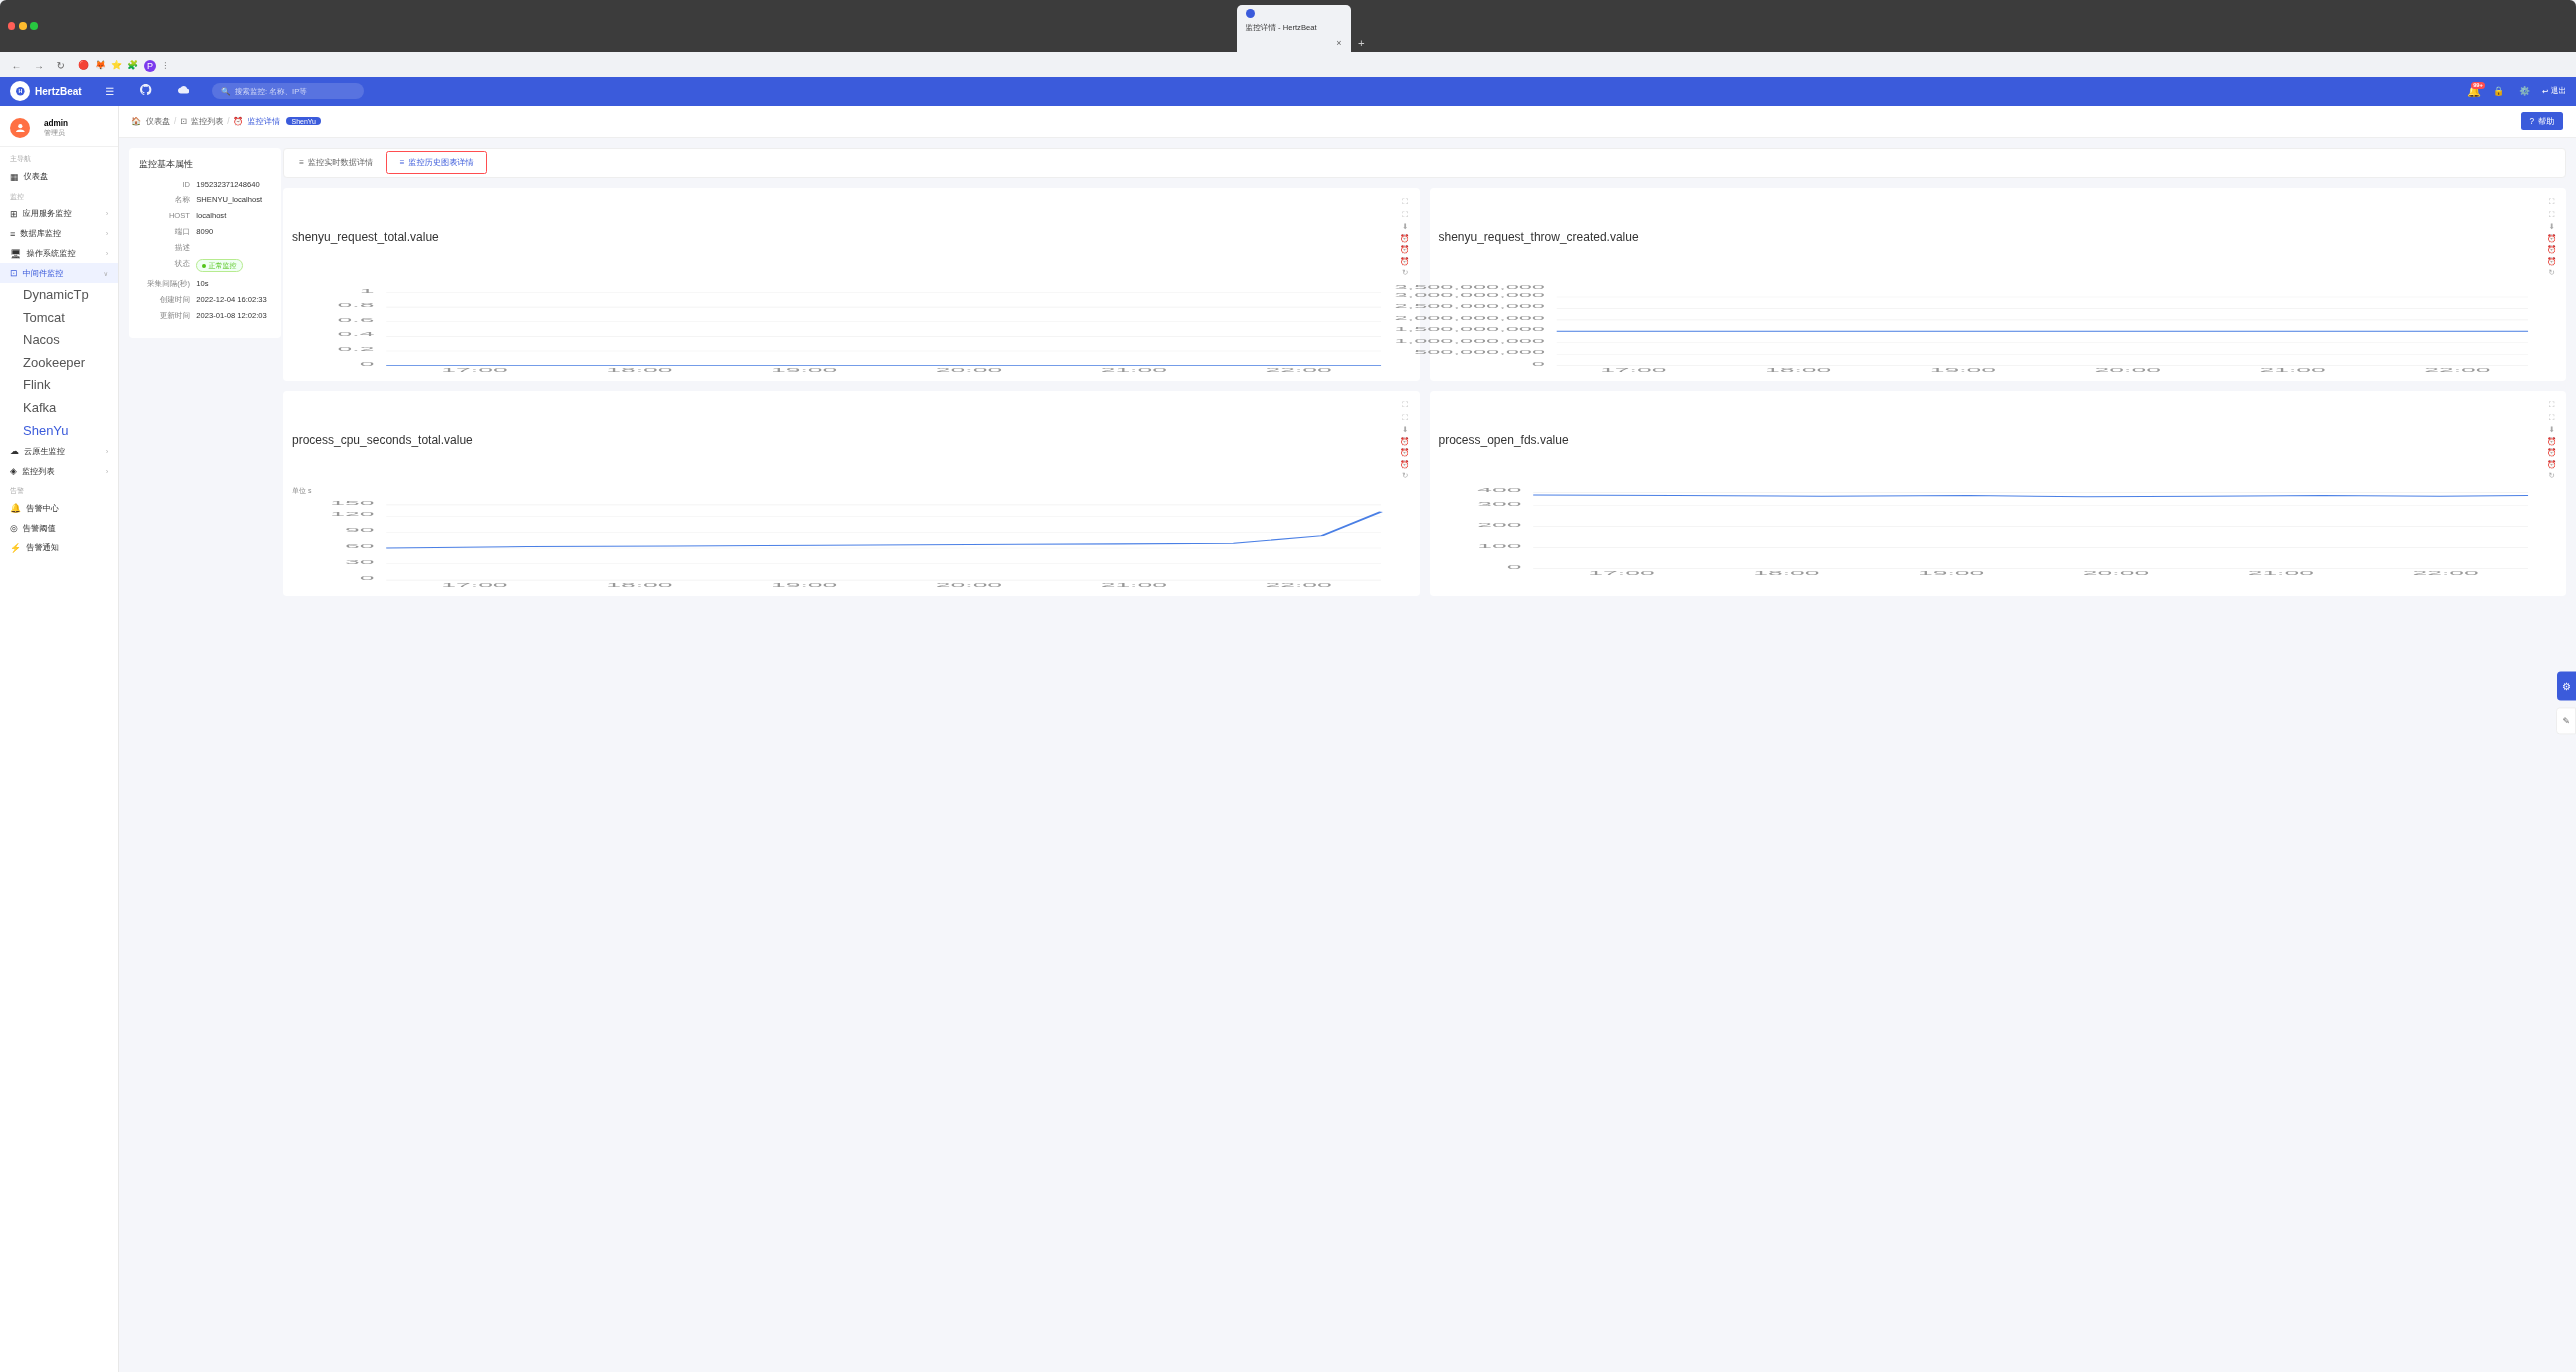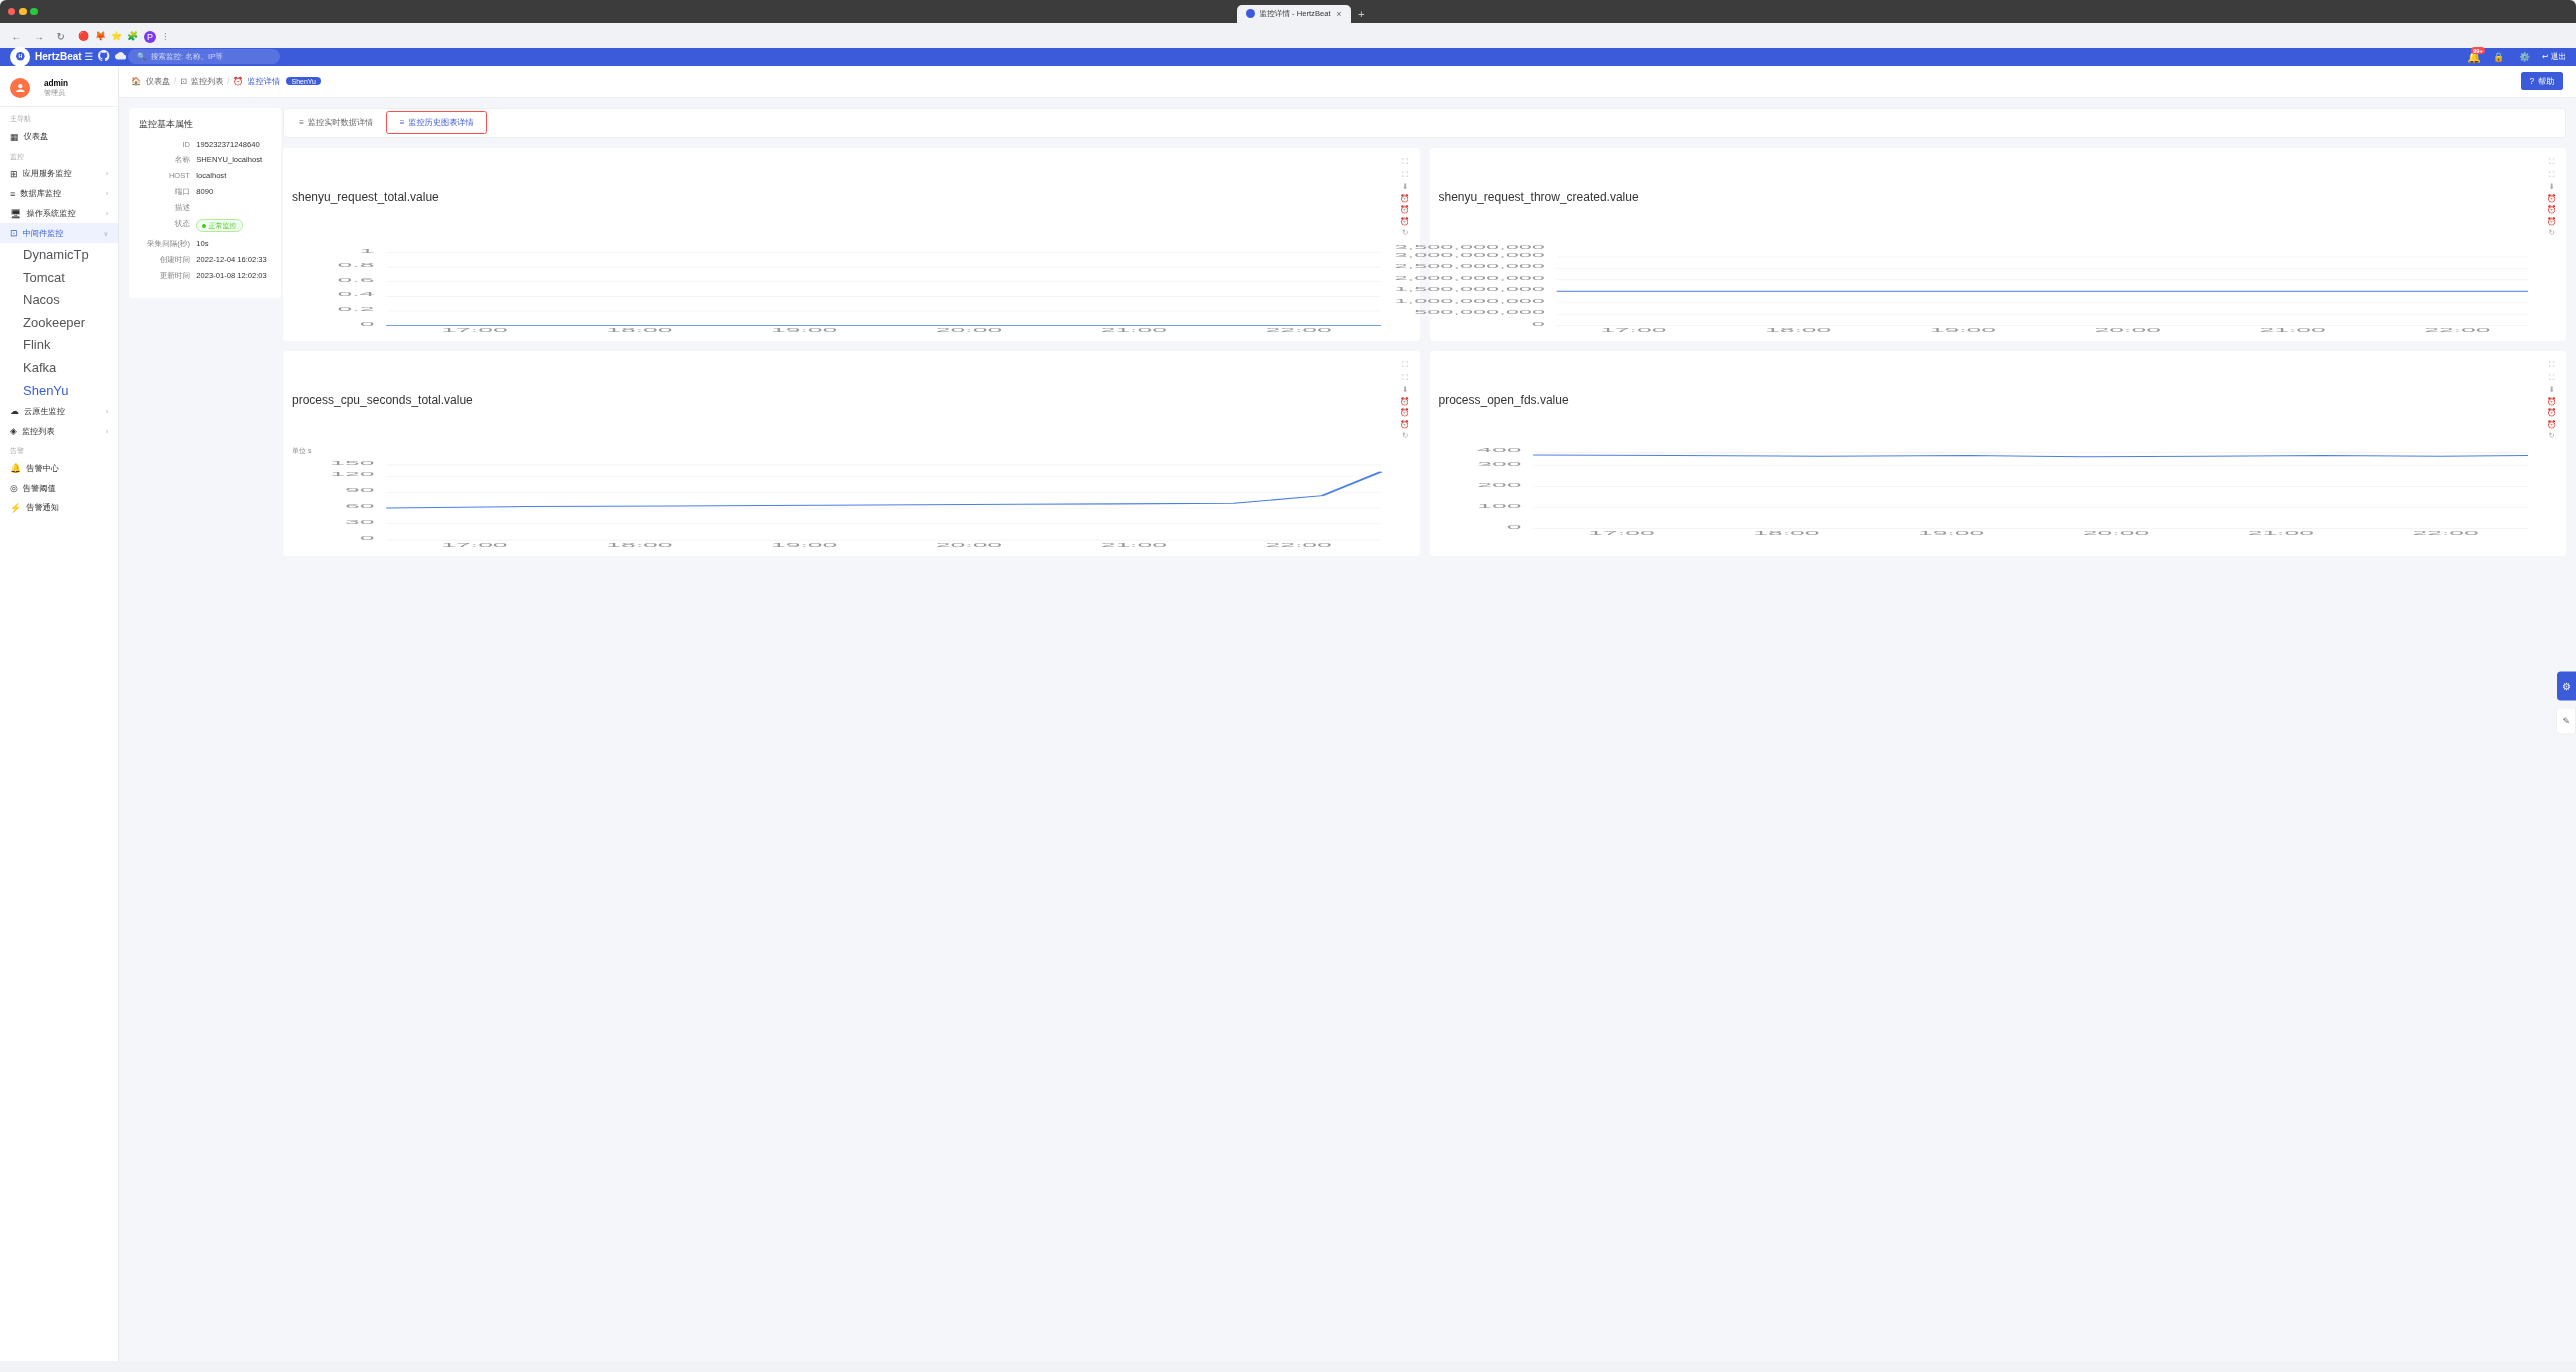--- a/index.html
+++ b/index.html
@@ -1,38 +1,38 @@
 <!DOCTYPE html>
 <html style="font-size:10px"><head>
   <meta charset="utf-8">
   <style>
     * { box-sizing: border-box; margin: 0; padding: 0; }
     body { font-family: -apple-system, BlinkMacSystemFont, "PingFang SC", "Microsoft YaHei", sans-serif; background: #f0f2f5; font-size: 8.2px; }
 
     
     .browser-chrome { background: #3c3c3c; padding: 5px 7.6px 0; border-radius: 6.3px 6.3px 0 0; }
     .browser-tabs { display: flex; align-items: flex-end; gap: 2.5px; margin-bottom: 0; }
-    .browser-tab { background: #f0f2f5; border-radius: 5px 5px 0 0; padding: 3.8px 9px; display: flex; align-items: flex-start; gap: 5px; font-size: 7.6px; color: #333; min-width: 114px; }
+    .browser-tab { background: #f0f2f5; border-radius: 5px 5px 0 0; padding: 3.8px 9px; display: flex; align-items: flex-start; gap: 5px; font-size: 7.6px; color: #333; min-width: 114px; flex-direction: column; }
     .browser-tab .tab-favicon { width: 9px; height: 9px; background: #3b5bdb; border-radius: 50%; display: inline-block; }
     .browser-tab .tab-close { margin-left: auto; color: #666; cursor: pointer; font-size: 9px; }
     .browser-tab-new { background: transparent; border: none; color: #ccc; font-size: 11.4px; padding: 2.5px 5px; cursor: pointer; }
     .traffic-lights { display: flex; gap: 3.8px; margin-bottom: 5px; }
     .tl { width: 7.6px; height: 7.6px; border-radius: 50%; }
     .tl-red { background: #ff5f57; }
     .tl-yellow { background: #febc2e; }
     .tl-green { background: #28c840; }
 
     
     .browser-address-row { background: #f0f2f5; display: flex; align-items: center; padding: 3.8px 7.6px; gap: 5px; }
     .nav-btn { background: transparent; border: none; color: #666; cursor: pointer; font-size: 10px; padding: 1.3px 3.8px; }
     .address-bar { flex: 1; background: white; border: 0.6px solid #ddd; border-radius: 12.7px; padding: 2.5px 9px; font-size: 7.6px; color: #333; display: flex; align-items: center; gap: 3.8px; }
     .address-bar-icons { margin-left: auto; display: flex; gap: 5px; color: #888; }
 
     
-    .app-header { background: #3b5bdb; display: flex; align-items: center; padding: 0 10px; height: 18px; gap: 0; }
+    .app-header { background: #3b5bdb; display: flex; align-items: center; padding: 0 10px; height: 29px; gap: 21px; }
     .logo-area { display: flex; align-items: center; gap: 5px; }
     .logo-icon { width: 20px; height: 20px; background: white; border-radius: 50%; display: flex; align-items: center; justify-content: center; }
     .logo-icon svg { width: 12.7px; height: 12.7px; }
     .logo-text { color: white; font-size: 10px; font-weight: bold; }
     .header-icon-btn { background: transparent; border: none; color: white; cursor: pointer; font-size: 10px; padding: 2.5px; opacity: 0.9; }
     .search-bar { background: rgba(255,255,255,0.15); border: none; border-radius: 12.7px; padding: 3.2px 9px; color: white; font-size: 7.6px; width: 152px; display: flex; align-items: center; gap: 3.8px; }
     .search-bar input { background: transparent; border: none; outline: none; color: white; font-size: 7.6px; width: 100%; }
     .search-bar input::placeholder { color: rgba(255,255,255,0.7); }
     .header-right { margin-left: auto; display: flex; align-items: center; gap: 7.6px; }
     .notif-btn { position: relative; background: transparent; border: none; color: white; cursor: pointer; font-size: 11.4px; }

